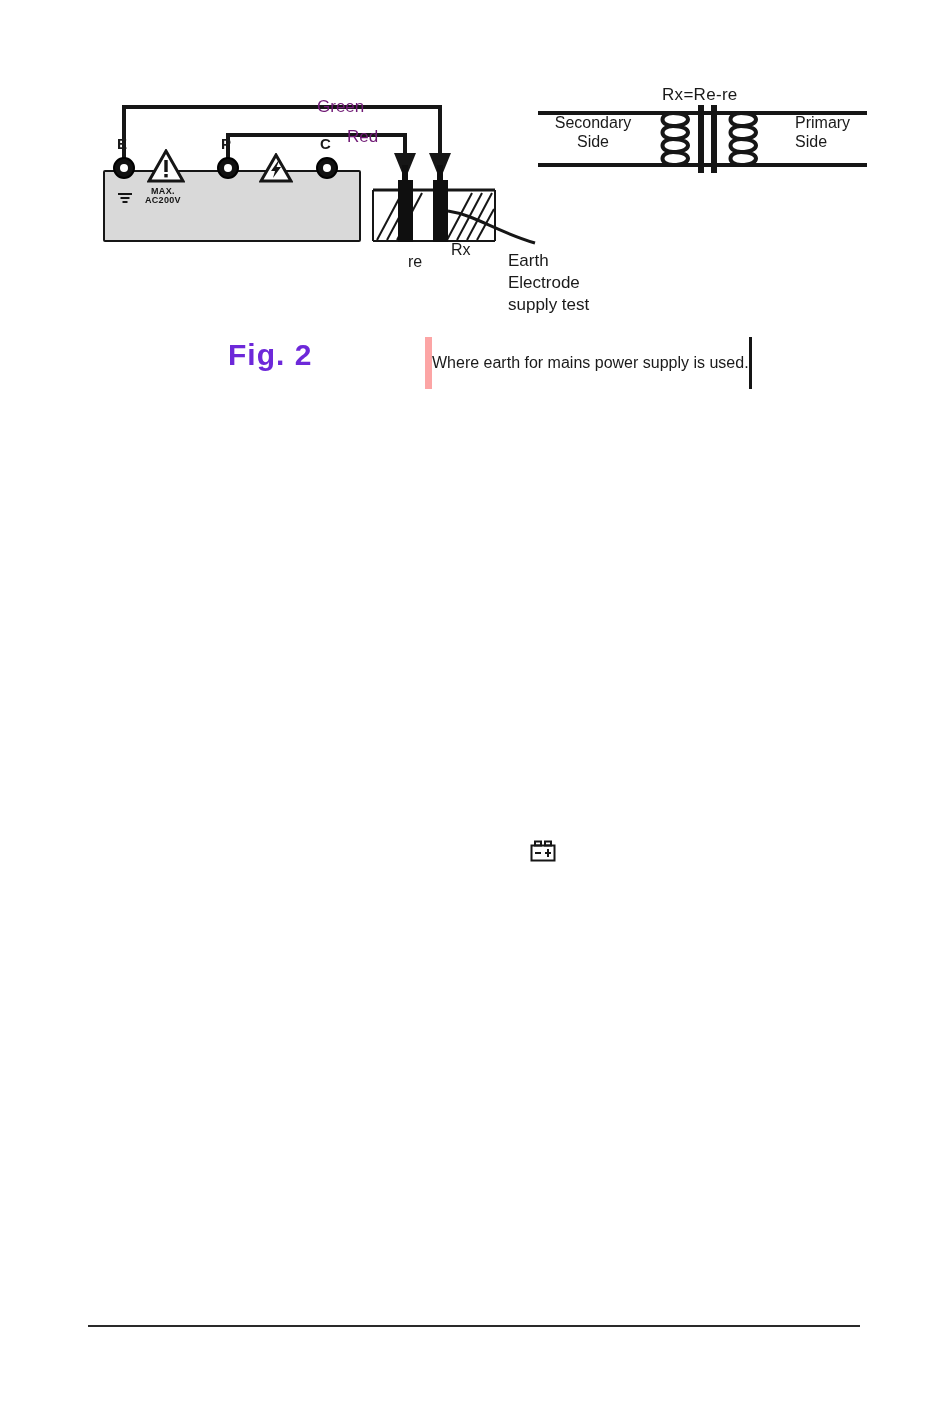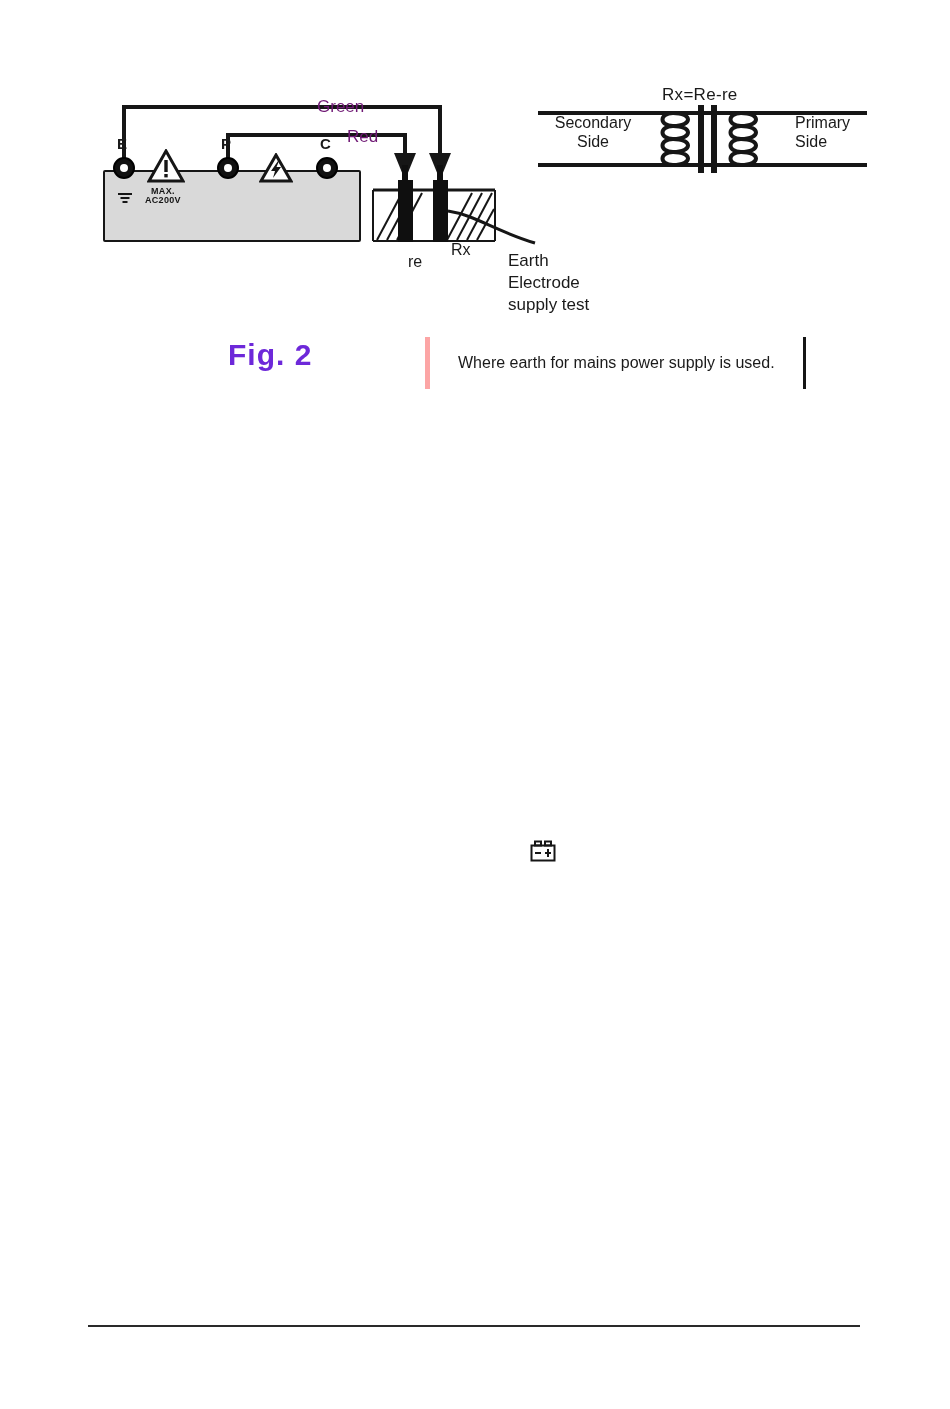--- a/index.html
+++ b/index.html
@@ -169,22 +169,22 @@
     top: 273px;
     font-size: 30px;
     font-weight: 700;
     letter-spacing: 1px;
     color: #6d28d9;
   }
   .note-box {
     position: absolute;
     left: 330px;
     top: 272px;
-    padding: 0 28px;
-    border-left: 5px solid #fca5a5;
+    padding: 0 0;
+    border-left: 7px solid #fca5a5;
     border-right: 3px solid #151515;
     height: 52px;
     display: flex;
     align-items: center;
   }
   .note-box span {
     font-size: 16px;
     line-height: 20px;
   }
 

